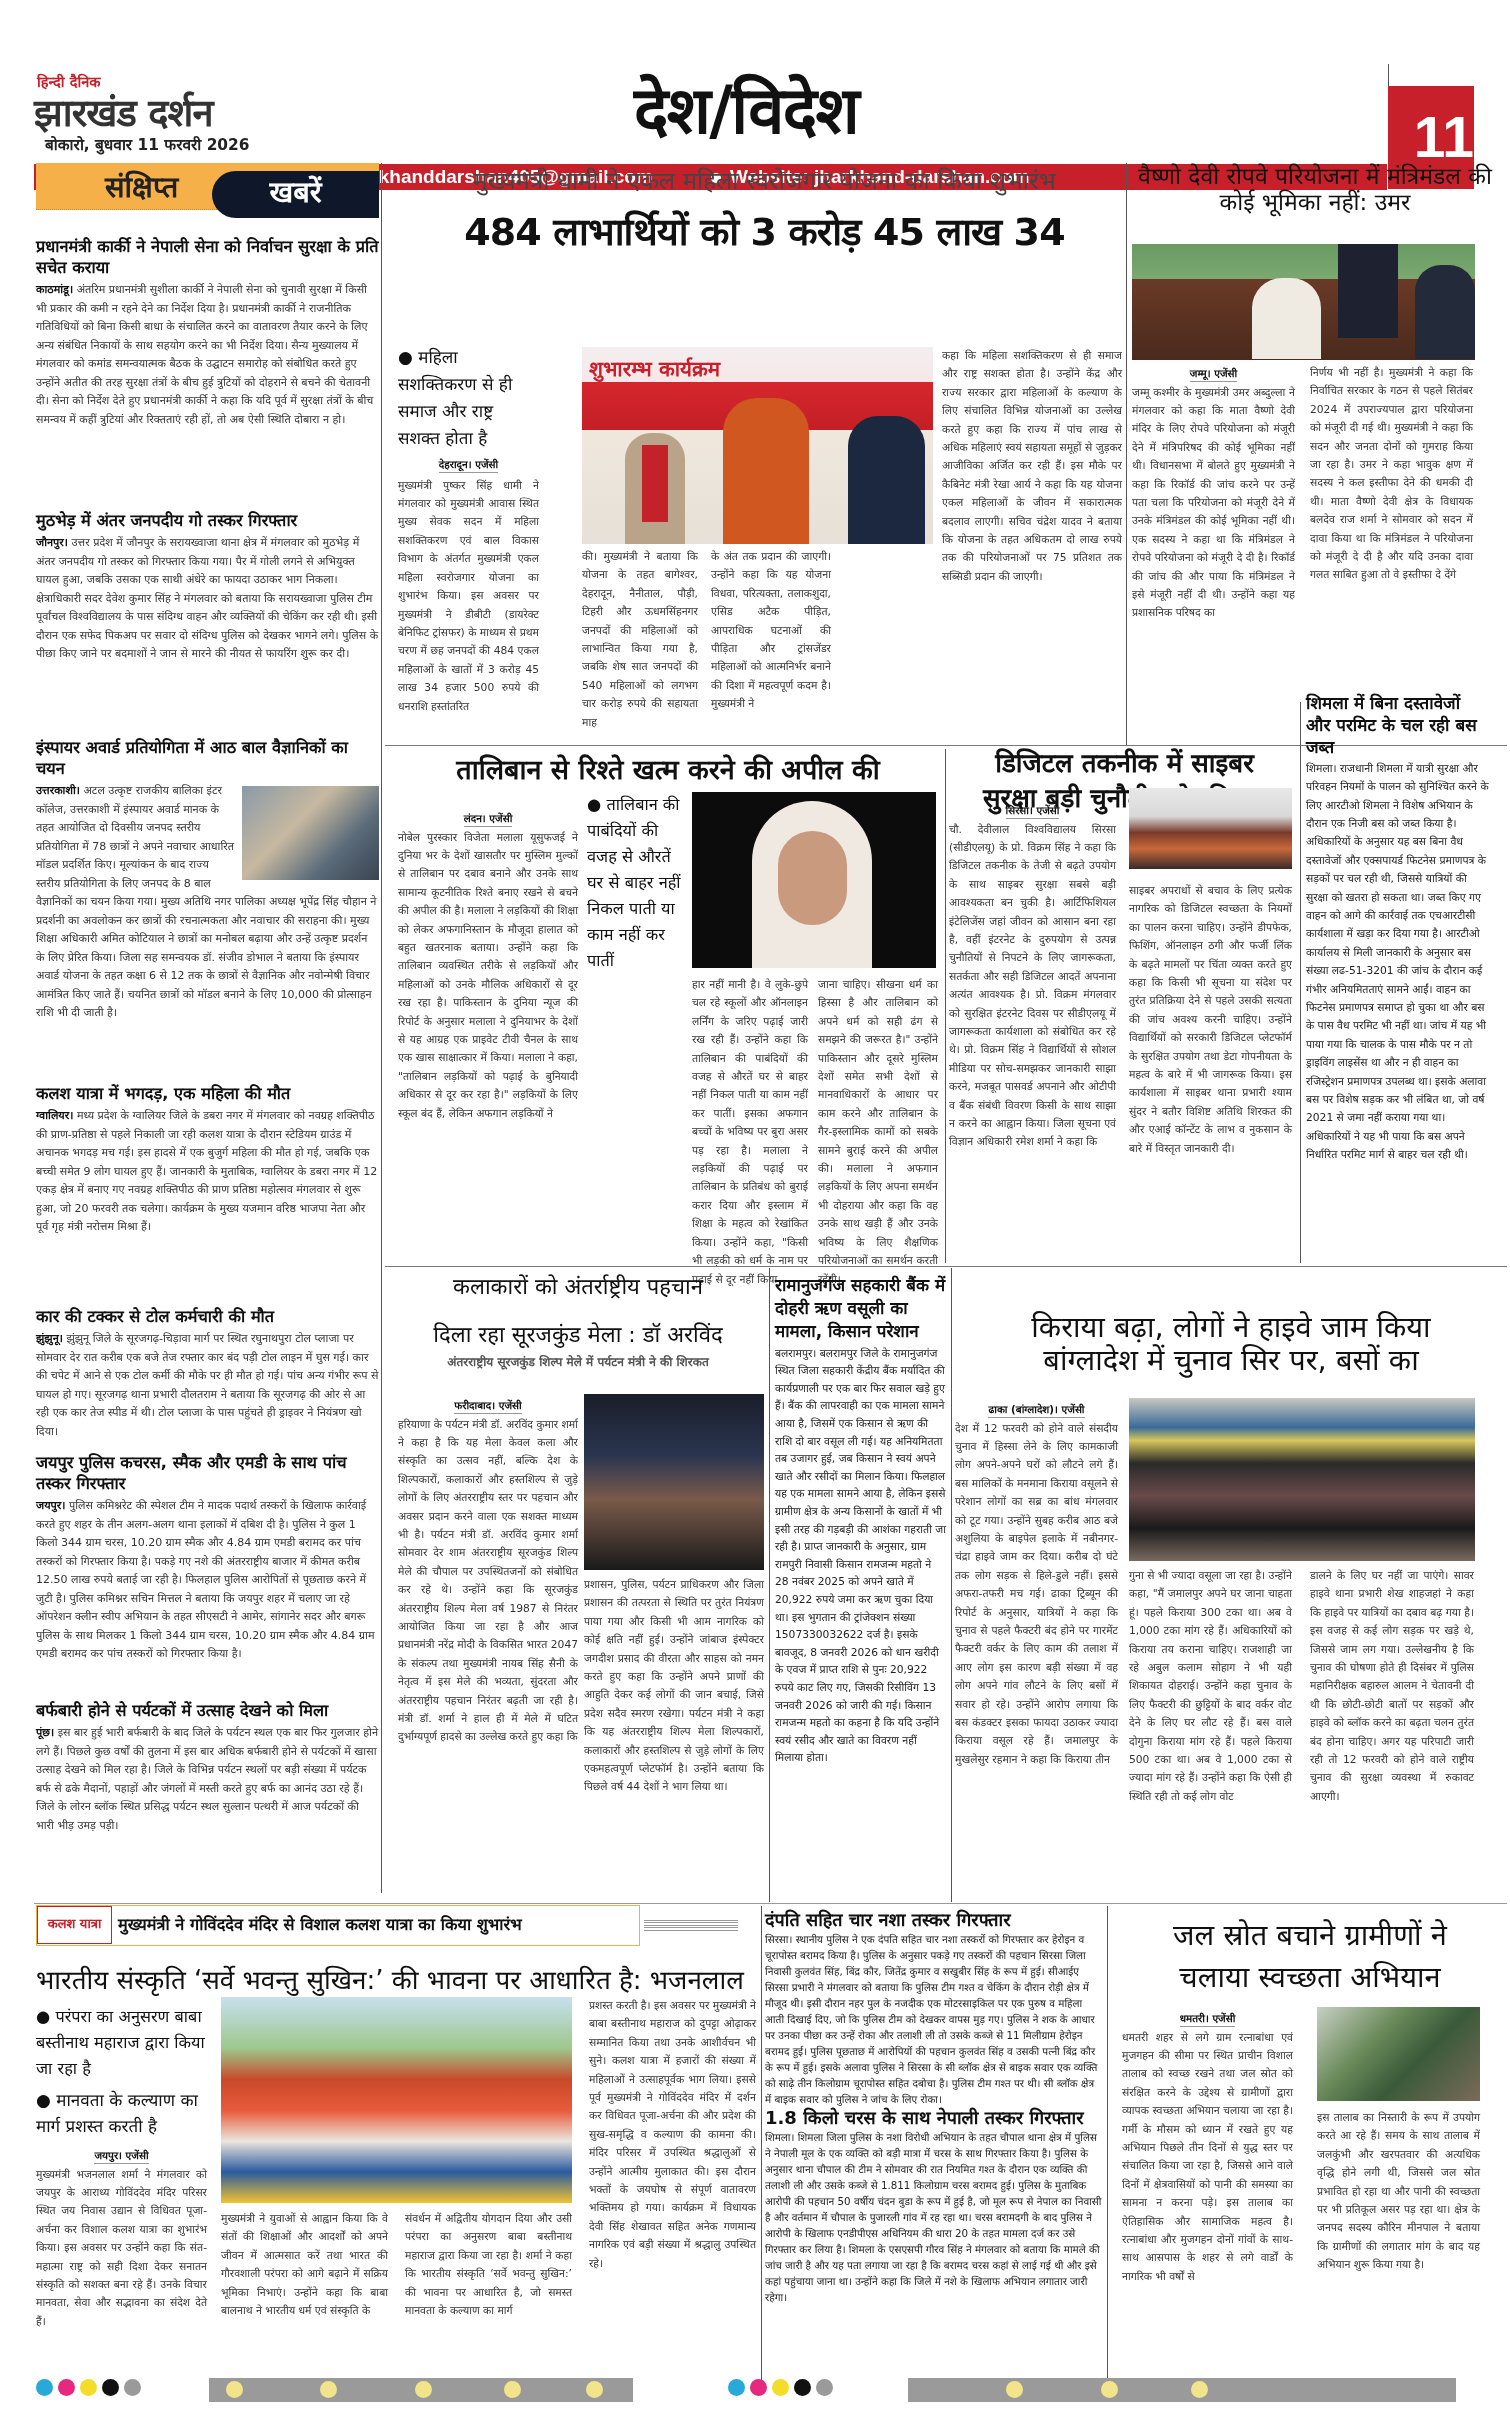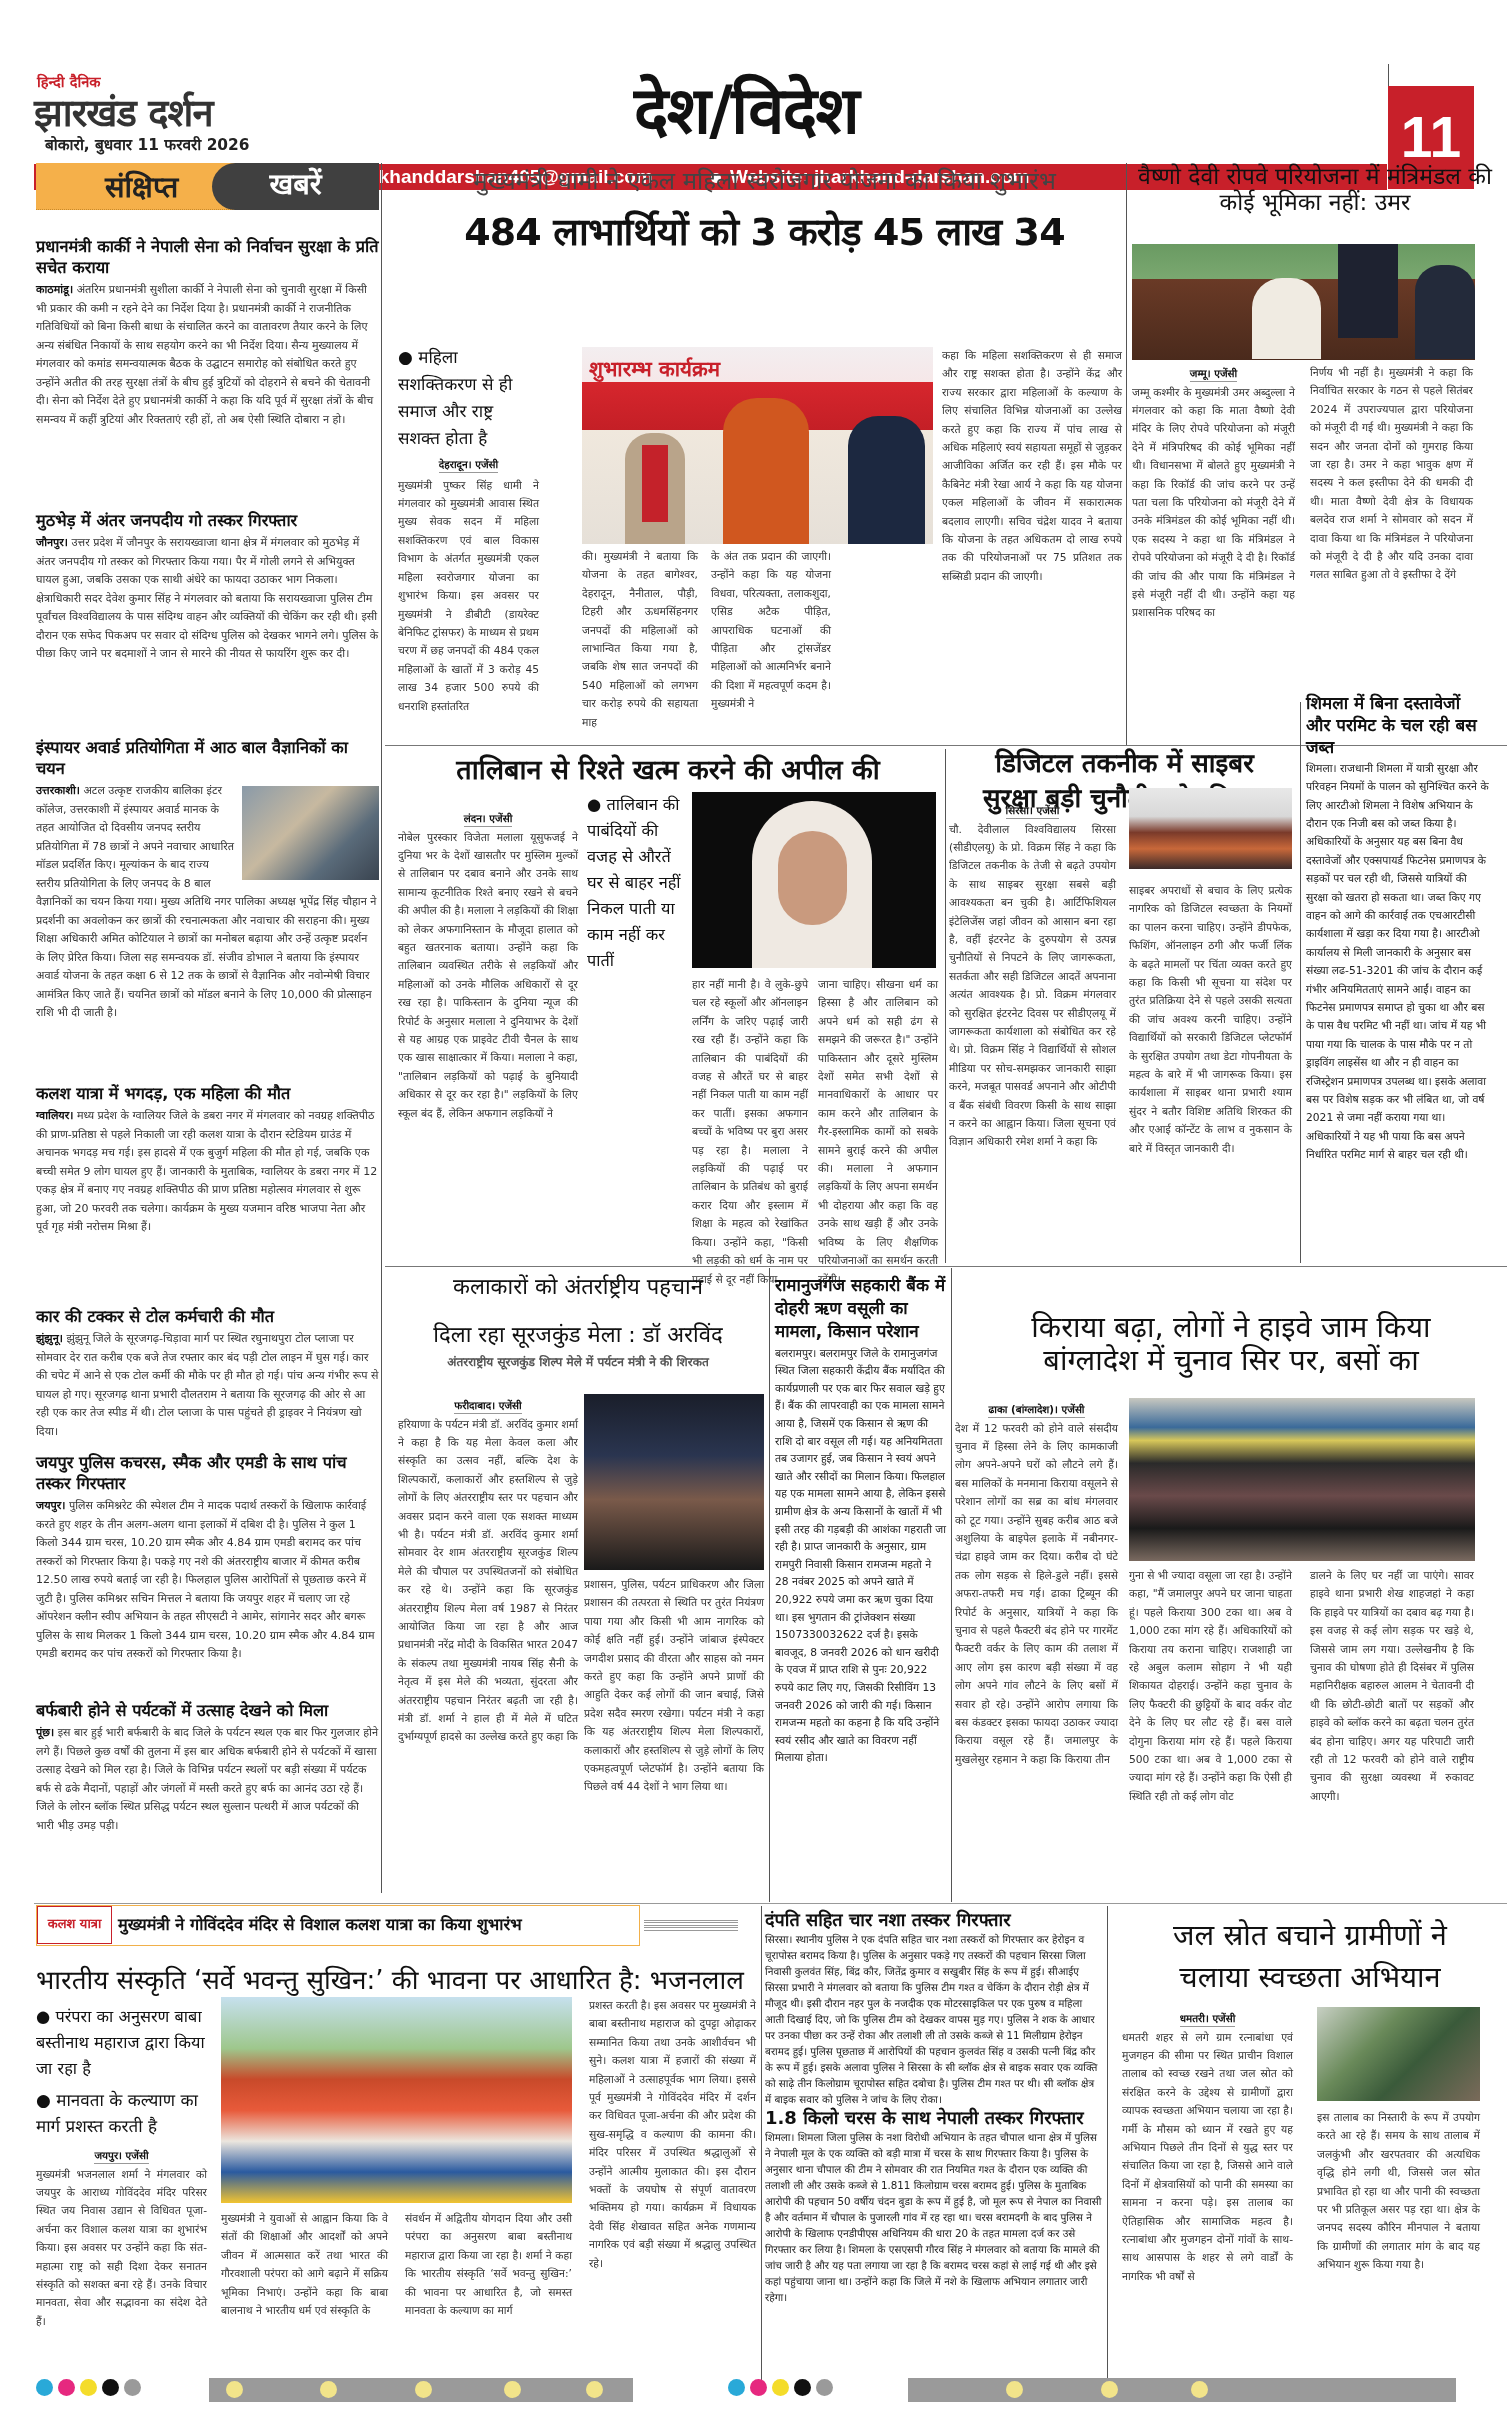--- a/index.html
+++ b/index.html
@@ -6,34 +6,34 @@
   html, body { width: 1511px; height: 2426px; background: #ffffff; overflow: hidden; }
   body { font-family: "DejaVu Sans", sans-serif; color: #1a1a1a; position: relative; }
   .abs { position: absolute; }
 
   
   #masthead { left: 0; top: 0; width: 1511px; height: 150px; margin-top: 40px; }
   .brand-small { left: 37px; top: 31px; font-size: 14.6px; color: #c8202a; font-weight: bold; }
   .brand-big { left: 34px; top: 45px; font-size: 38px; font-weight: bold; color: #333; letter-spacing: -0.9px; }
   .brand-date { left: 45px; top: 94px; font-size: 15.4px; font-weight: bold; color: #222; }
   .section-title { left: 634px; top: 24px; font-size: 65px; font-weight: bold; color: #111; letter-spacing: -1.7px; }
-  .page-num-box { left: 1388px; top: 46px; width: 86px; height: 103px; background: #c8202a; color: #fff; font-size: 57px; font-weight: bold; text-align: center; line-height: 103px; font-family: "Liberation Sans", sans-serif; }
+  .page-num-box { left: 1388px; top: 46px; width: 86px; height: 103px; background: #c8202a; color: #fff; font-size: 57px; font-weight: bold; text-align: right; line-height: 103px; font-family: "Liberation Sans", sans-serif; }
   .topline-v { left: 1388px; top: 24px; width: 0.9px; height: 103px; background: #555; }
   .redbar { left: 34px; top: 124px; width: 1353px; height: 26px; background: #c8202a; color: #fff; font-size: 19px; font-weight: bold; line-height: 26px; font-family: "Liberation Sans", sans-serif; }
   .redbar .email { position: absolute; left: 236px; }
   .redbar .web { position: absolute; left: 677px; }
   .redbar .dot { display: inline-block; width: 10.3px; height: 10.3px; border-radius: 50%; background: #fff; margin-right: 8.6px; vertical-align: middle; }
 
   
   .vrule { background: #555; width: 0.9px; }
 
   
   .brief-banner { left: 36px; top: 163px; width: 343px; height: 47px; background: #f5b04a; border-bottom: 1.7px dotted #c98a2a; }
   .brief-banner .a { position: absolute; left: 69px; top: 3.4px; font-size: 29px; font-weight: bold; color: #222; }
-  .brief-banner .b { position: absolute; left: 176px; top: 0; width: 167px; height: 47px; background: #404040; border-radius: 47px 0 0 47px; color: #fff; font-size: 29px; font-weight: bold; text-align: center; line-height: 43px; }
+  .brief-banner .b { position: absolute; left: 176px; top: 8px; width: 167px; height: 47px; background: #0f172a; border-radius: 47px 0 0 47px; color: #fff; font-size: 29px; font-weight: bold; text-align: center; line-height: 43px; }
   .brief { left: 36px; width: 343px; }
   .brief h3 { font-size: 16.3px; font-weight: bold; line-height: 21.4px; color: #111; margin-bottom: 2.6px; }
   .brief p { font-size: 11px; line-height: 18.5px; color: #333; text-align: left; }
   .brief p b { color: #111; }
   .brief .thumb { float: right; width: 137px; height: 94px; margin: 3.4px 0 3.4px 6.9px; background: linear-gradient(135deg,#8a9aa8,#c7b9a0 40%,#5a6b7a 70%,#3a4450); }
 
   
   .hl { font-weight: bold; color: #111; line-height: 1.15; }
   .body { font-size: 10.7px; line-height: 18.4px; color: #333; text-align: justify; }
   .dateline { font-size: 10.3px; font-weight: bold; text-align: center; color: #111; border-bottom: 0.9px solid #999; display: inline-block; padding-bottom: 0.9px; }

